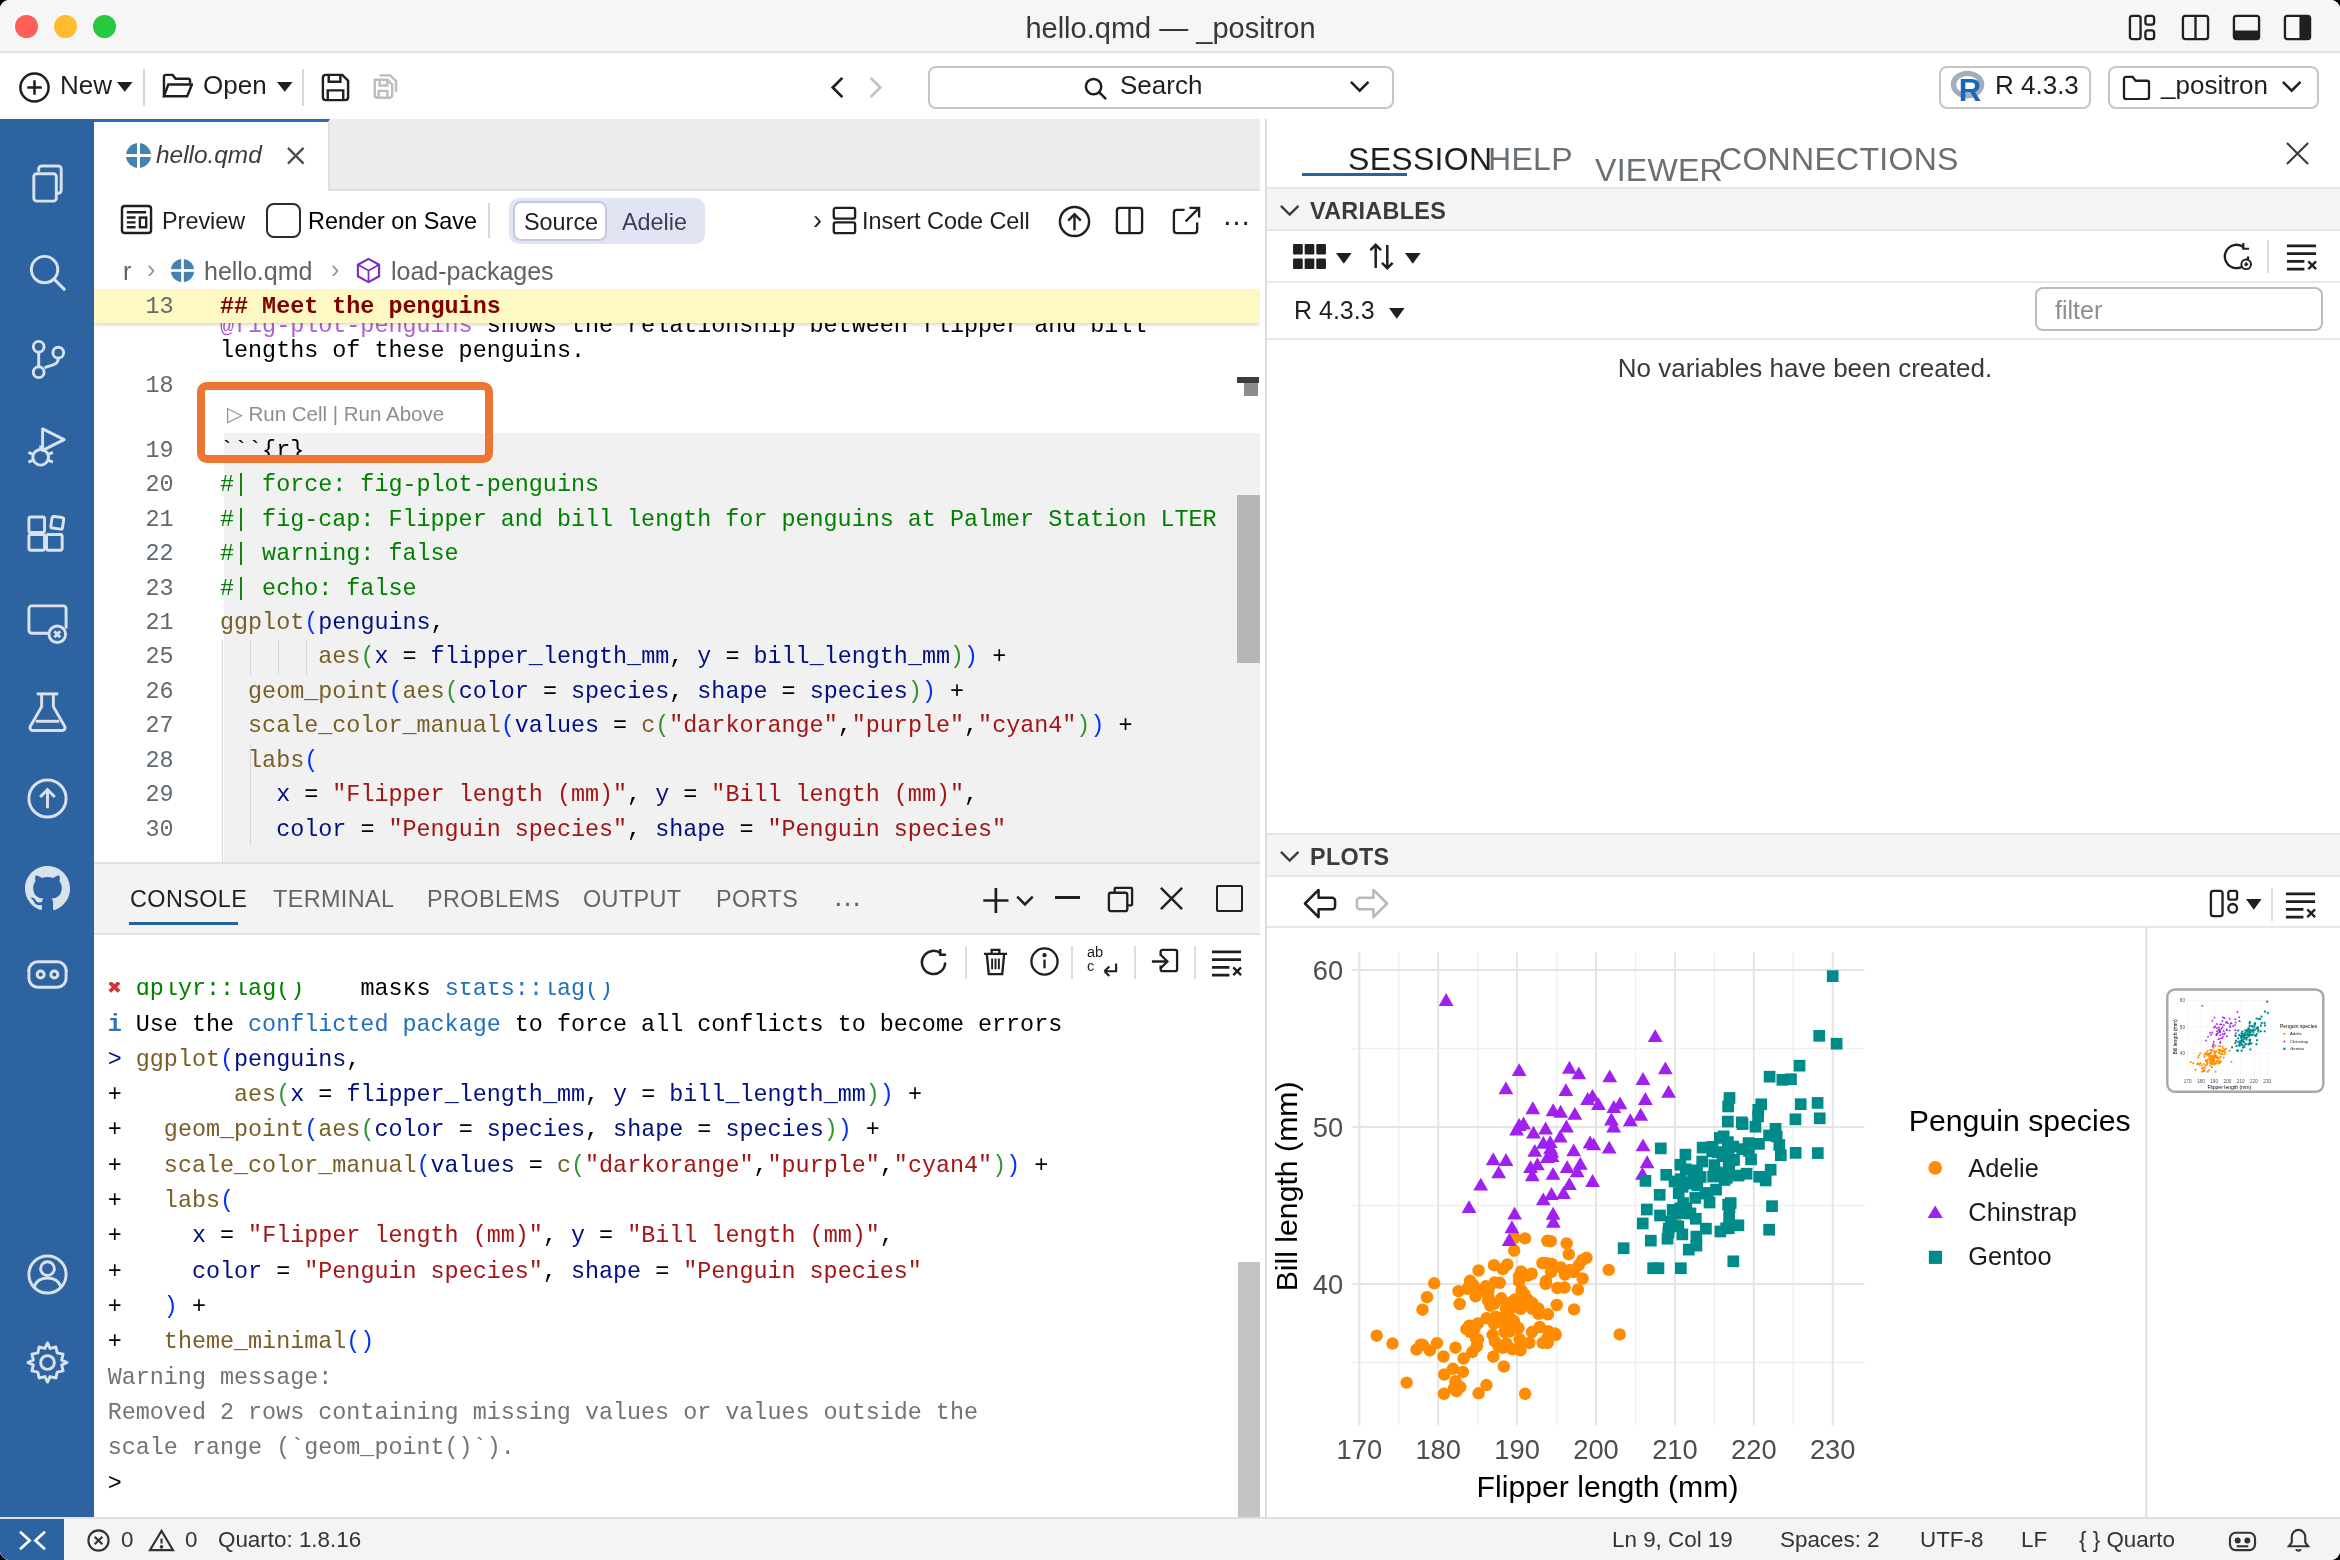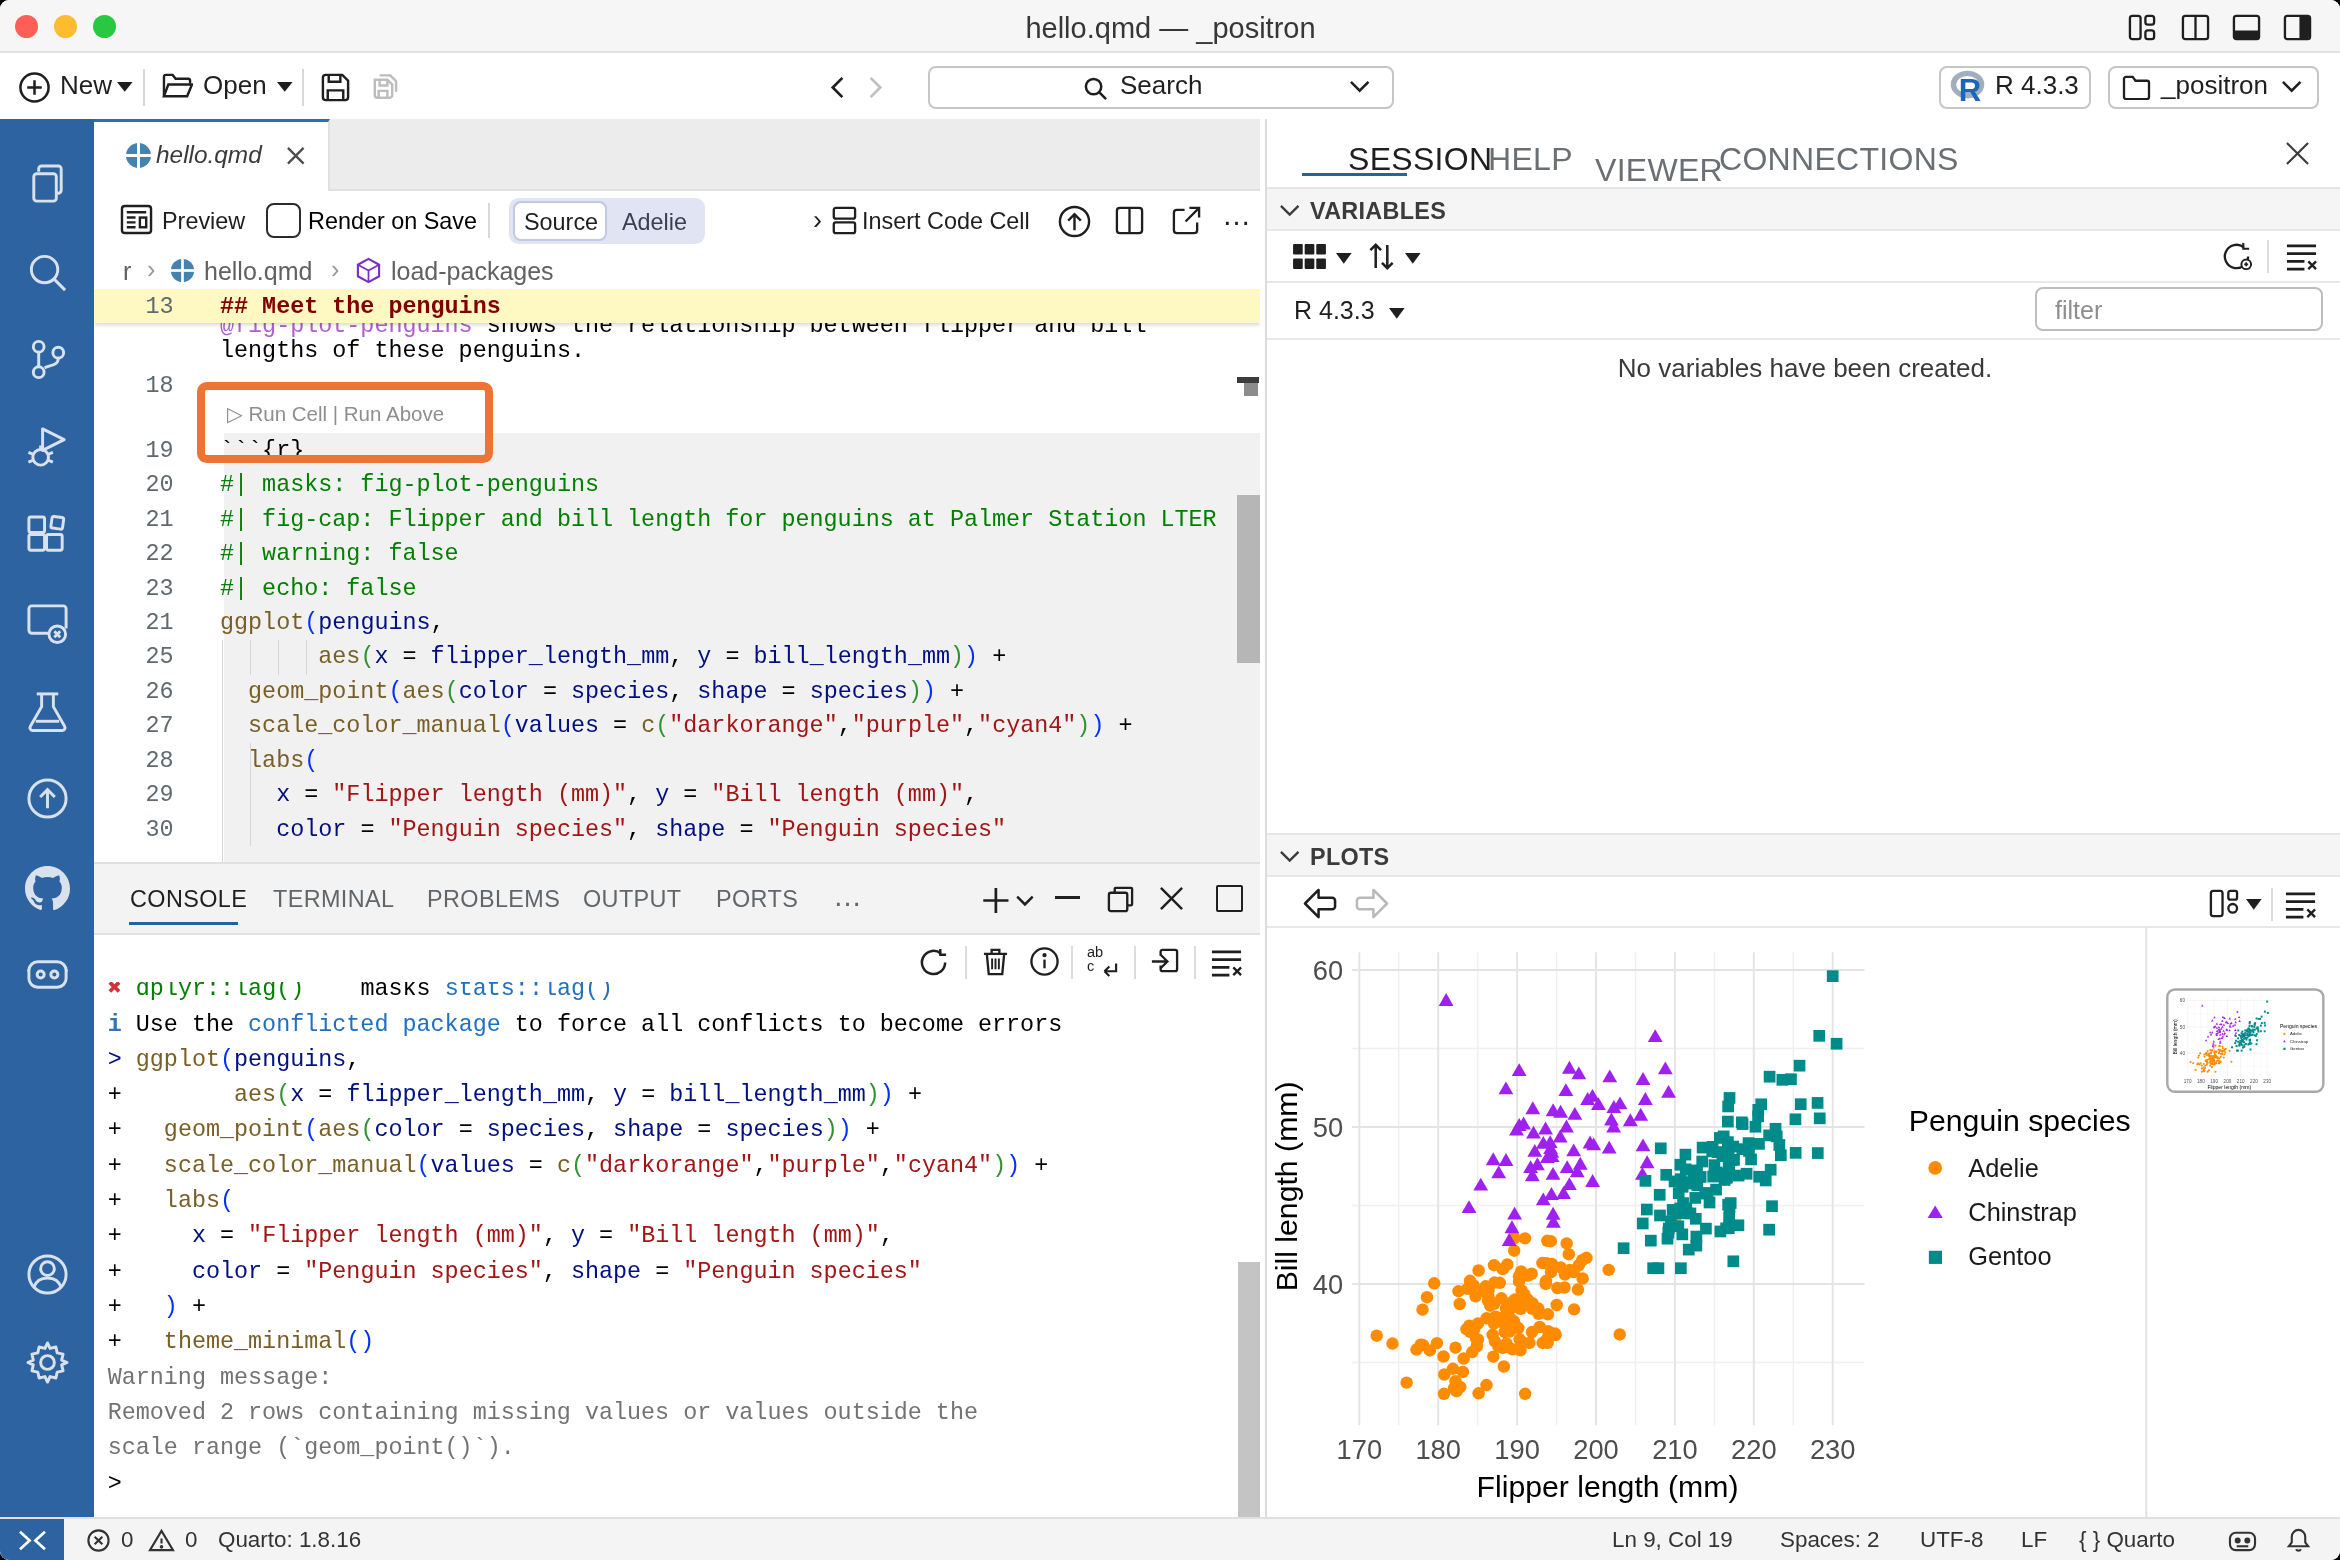--- a/index.html
+++ b/index.html
@@ -306,21 +306,21 @@
     <div class="lnum" style="top:351px">25</div>
     <div class="lnum" style="top:386px">26</div>
     <div class="lnum" style="top:420px">27</div>
     <div class="lnum" style="top:455px">28</div>
     <div class="lnum" style="top:489px">29</div>
     <div class="lnum" style="top:524px">30</div>
 
     <div class="abs" style="left:133px;top:111px;height:28px;font-size:20.5px;line-height:28px;color:#8e8e8e">▷ Run Cell | Run Above</div>
 
     <div class="cline" style="top:145px">```{r}</div>
-    <div class="cline green" style="top:179px">#| masks: fig-plot-penguins</div>
+    <div class="cline green" style="top:179px">#| force: fig-plot-penguins</div>
     <div class="cline green" style="top:214px">#| fig-cap: Flipper and bill length for penguins at Palmer Station LTER</div>
     <div class="cline green" style="top:248px">#| warning: false</div>
     <div class="cline green" style="top:283px">#| echo: false</div>
     <div class="cline" style="top:317px"><span class="fn">ggplot</span><span class="b1">(</span><span class="navy">penguins</span>,</div>
     <div class="cline" style="top:351px">       <span class="fn">aes</span><span class="b2">(</span><span class="navy">x</span> = <span class="navy">flipper_length_mm</span>, <span class="navy">y</span> = <span class="navy">bill_length_mm</span><span class="b2">)</span><span class="b1">)</span> +</div>
     <div class="cline" style="top:386px">  <span class="fn">geom_point</span><span class="b1">(</span><span class="fn">aes</span><span class="b2">(</span><span class="navy">color</span> = <span class="navy">species</span>, <span class="navy">shape</span> = <span class="navy">species</span><span class="b2">)</span><span class="b1">)</span> +</div>
     <div class="cline" style="top:420px">  <span class="fn">scale_color_manual</span><span class="b1">(</span><span class="navy">values</span> = <span class="fn">c</span><span class="b2">(</span><span class="str">"darkorange"</span>,<span class="str">"purple"</span>,<span class="str">"cyan4"</span><span class="b2">)</span><span class="b1">)</span> +</div>
     <div class="cline" style="top:455px">  <span class="fn">labs</span><span class="b1">(</span></div>
     <div class="cline" style="top:489px">    <span class="navy">x</span> = <span class="str">"Flipper length (mm)"</span>, <span class="navy">y</span> = <span class="str">"Bill length (mm)"</span>,</div>
     <div class="cline" style="top:524px">    <span class="navy">color</span> = <span class="str">"Penguin species"</span>, <span class="navy">shape</span> = <span class="str">"Penguin species"</span></div>

